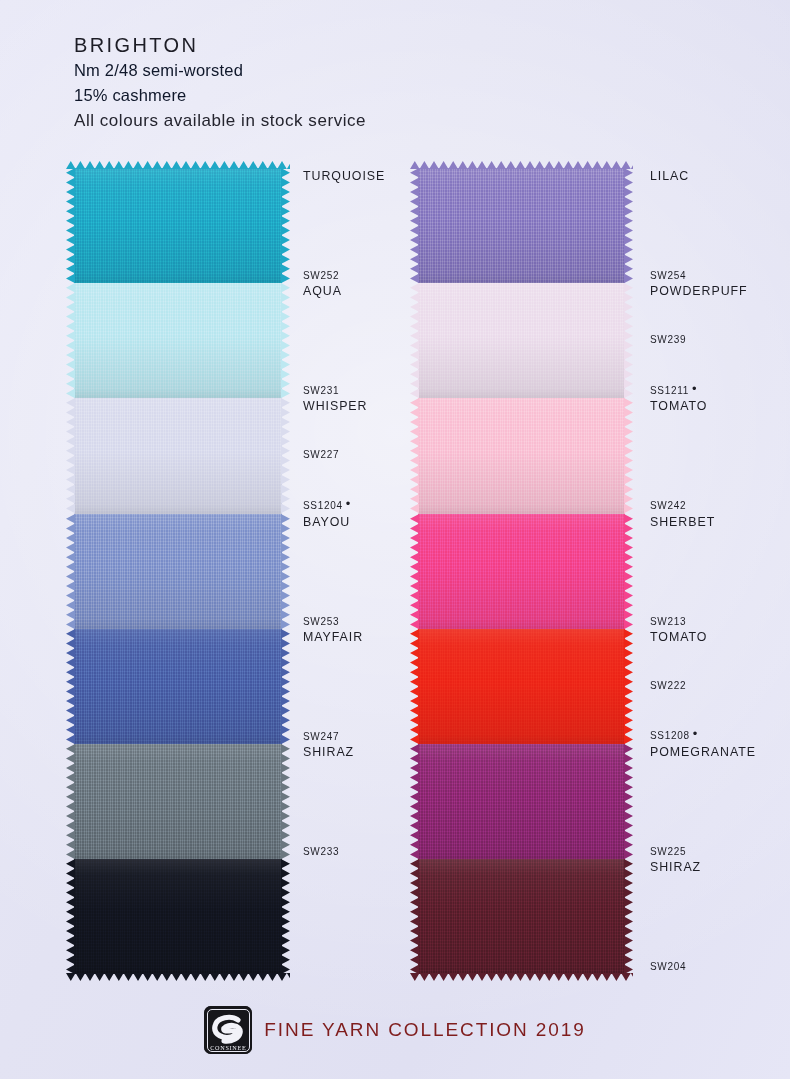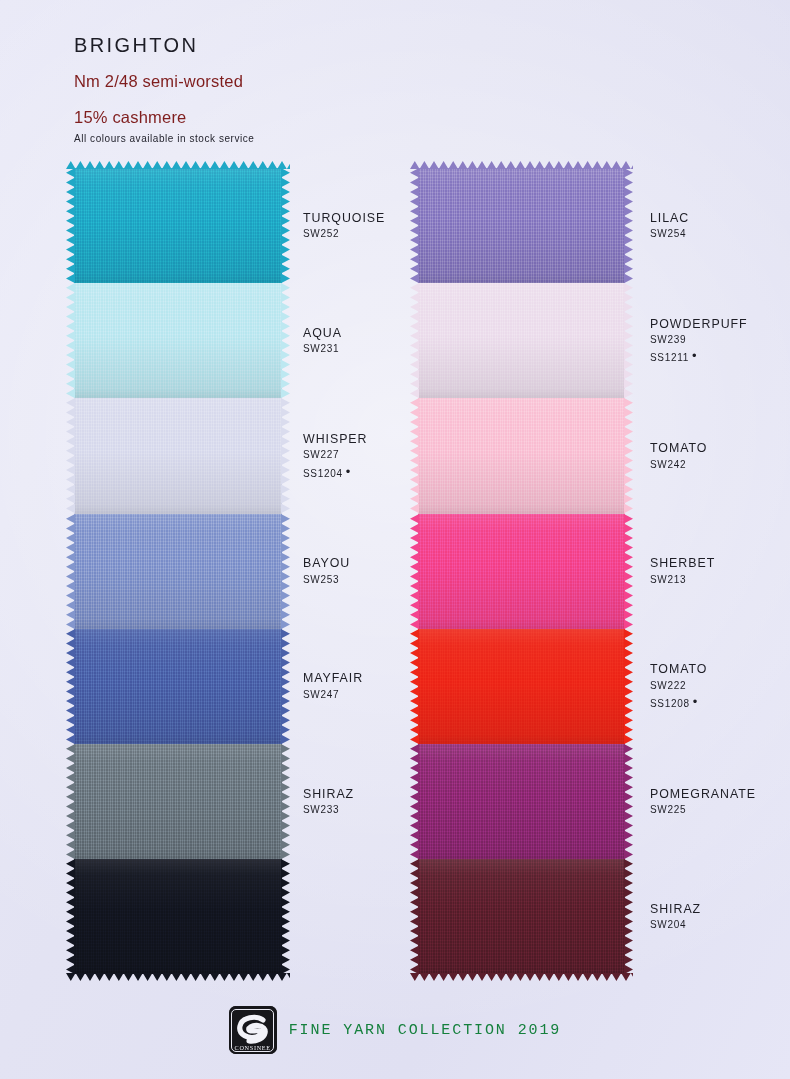--- a/index.html
+++ b/index.html
@@ -50,25 +50,25 @@
     font-size: 20px;
     letter-spacing: 2.4px;
     font-weight: 400;
     line-height: 1.15;
     color: #1d1d26;
   }
   .spec-line {
     font-size: 16.5px;
     letter-spacing: 0.2px;
     line-height: 1.32;
-    color: #7f1d1d;
-    margin-top: 14px;
+    color: #0f172a;
+    margin-top: 3px;
   }
   .spec-note {
-    font-size: 10px;
+    font-size: 17px;
     letter-spacing: 0.55px;
     line-height: 1.3;
     color: #24242e;
     margin-top: 3px;
   }
 
   
   .column {
     position: absolute;
     top: 168px;
@@ -160,21 +160,21 @@
     position: absolute;
     top: 168px;
   }
   .labels.left  { left: 303px; }
   .labels.right { left: 650px; }
 
   .label-row {
     height: 115.2px;
     display: flex;
     flex-direction: column;
-    justify-content: center;
+    justify-content: space-between;
   }
   .label-name {
     font-size: 12.4px;
     letter-spacing: 0.95px;
     line-height: 1.42;
     color: #1e1e26;
     white-space: nowrap;
   }
   .label-code {
     font-size: 10px;
@@ -222,24 +222,24 @@
     position: absolute;
     left: 0; right: 0;
     bottom: 3.5px;
     text-align: center;
     font-size: 6.2px;
     letter-spacing: 0.7px;
     color: #f2f2f8;
     font-family: "Liberation Serif", serif;
   }
   .footer-text {
-    font-family: Liberation Mono, monospace;
-    font-size: 15px;
+    font-family: Liberation Sans, sans-serif;
+    font-size: 19px;
     letter-spacing: 1.9px;
-    color: #15803d;
+    color: #7f1d1d;
     white-space: nowrap;
   }
 </style>
 </head>
 <body>
 
 <div class="paper"></div>
 
 <div class="page">
 

